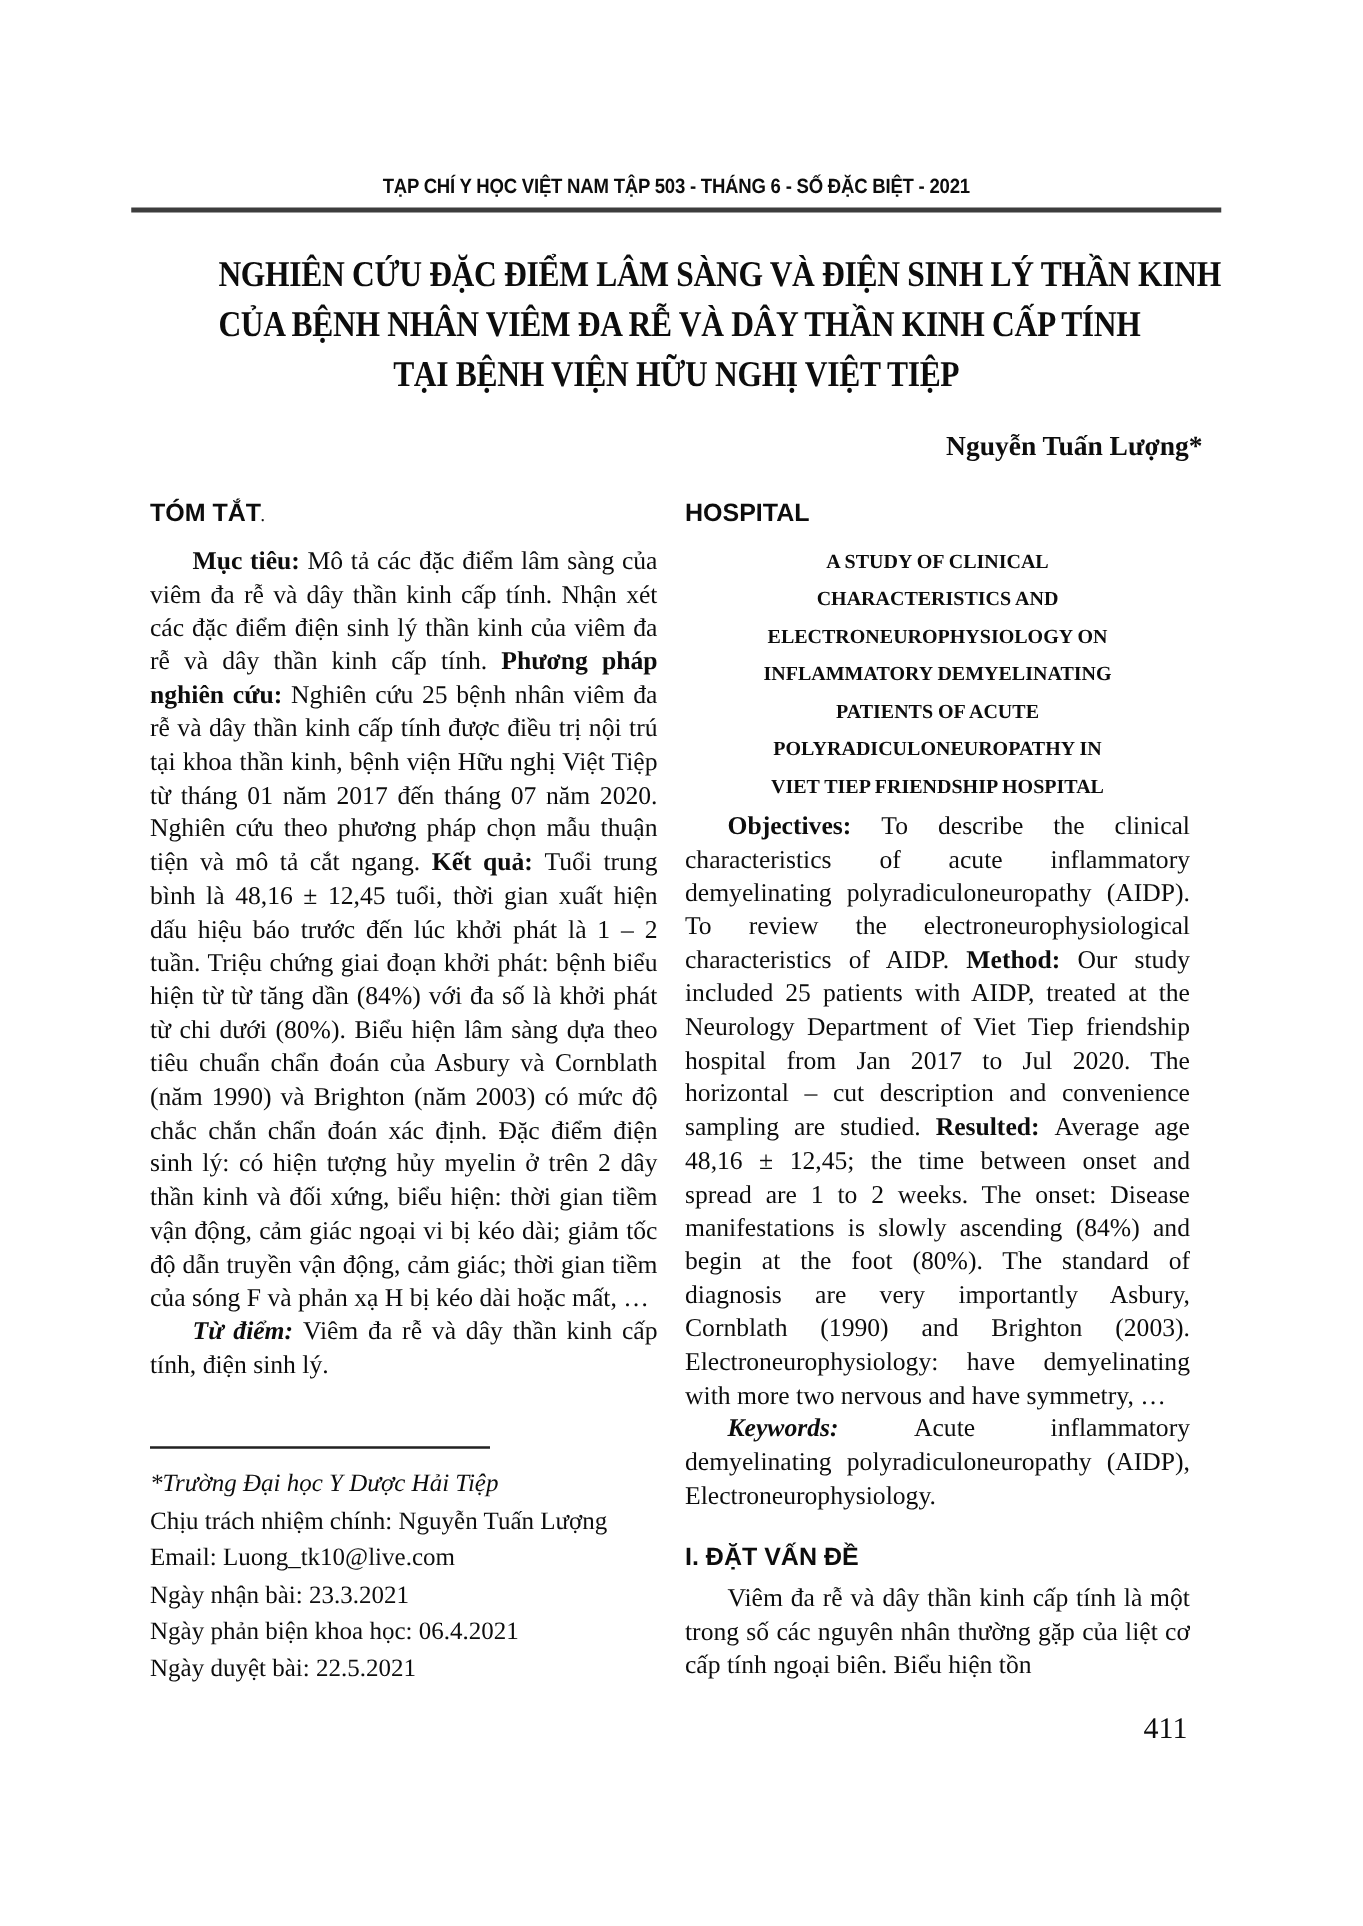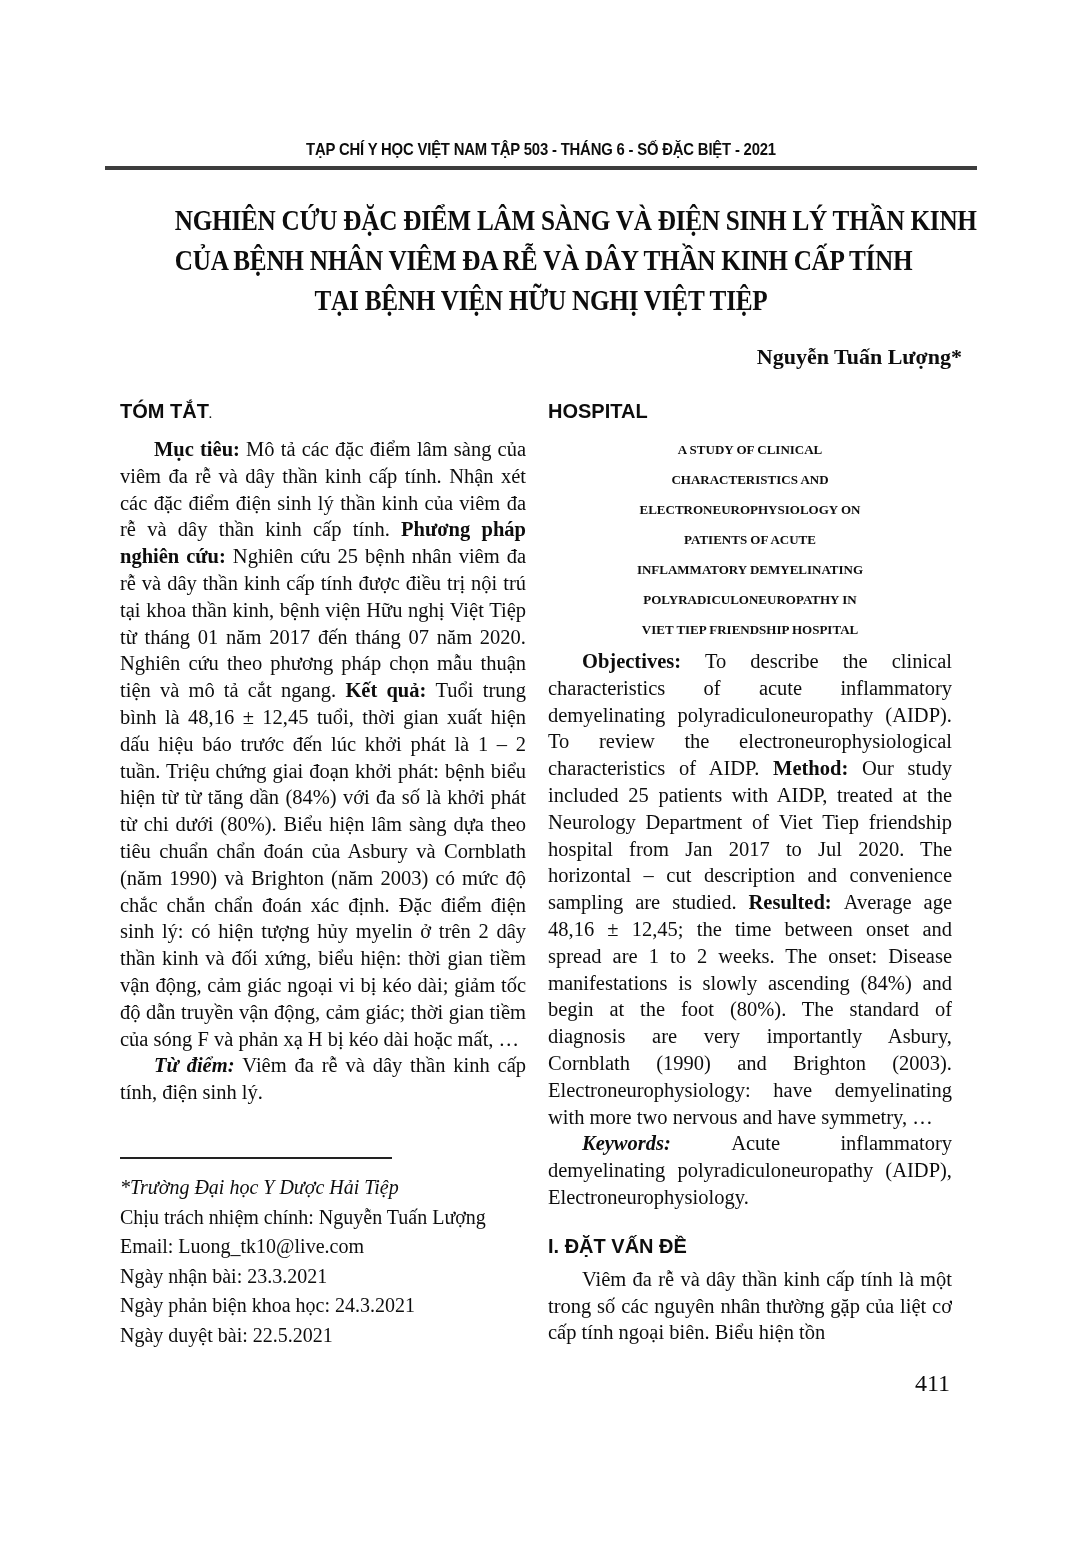--- a/index.html
+++ b/index.html
@@ -75,21 +75,21 @@
     font-size:20.5px;
     line-height:26.8px;
     text-align:justify;
     text-indent:34px;
   }
   .para + .para { margin-top:0; }
 
   .en-title { margin:2px 0 3px 0; text-align:center; }
   .en-title .line {
     font-weight:bold;
-    font-size:13px;
+    font-size:16px;
     line-height:30px;
   }
 
   .seg-b  { font-weight:bold; }
   .seg-i  { font-style:italic; }
   .seg-bi { font-weight:bold; font-style:italic; }
 
   
   .footnote { margin-top:auto; }
   .footnote-rule {
@@ -134,35 +134,35 @@
 
       <p class="body-text para"><span class="seg-bi">Từ điểm: </span><span>Viêm đa rễ và dây thần kinh cấp tính, điện sinh lý.</span></p>
 
       <div class="footnote">
         <hr class="footnote-rule">
         <div>
             <div class="line seg-i">*Trường Đại học Y Dược Hải Tiệp</div>
             <div class="line">Chịu trách nhiệm chính: Nguyễn Tuấn Lượng</div>
             <div class="line">Email: Luong_tk10@live.com</div>
             <div class="line">Ngày nhận bài: 23.3.2021</div>
-            <div class="line">Ngày phản biện khoa học: 24.3.2021</div>
+            <div class="line">Ngày phản biện khoa học: 06.4.2021</div>
             <div class="line">Ngày duyệt bài: 22.5.2021</div>
           </div>
       </div>
     </div>
 
     <div class="col col-right">
       <div class="sect-heading">HOSPITAL</div>
 
       <div class="en-title">
           <div class="line">A STUDY OF CLINICAL</div>
           <div class="line">CHARACTERISTICS AND</div>
           <div class="line">ELECTRONEUROPHYSIOLOGY ON</div>
+          <div class="line">INFLAMMATORY DEMYELINATING</div>
           <div class="line">PATIENTS OF ACUTE</div>
-          <div class="line">INFLAMMATORY DEMYELINATING</div>
           <div class="line">POLYRADICULONEUROPATHY IN</div>
           <div class="line">VIET TIEP FRIENDSHIP HOSPITAL</div>
         </div>
 
       <p class="body-text para"><span class="seg-b">Objectives: </span><span>To describe the clinical characteristics of acute inflammatory demyelinating polyradiculoneuropathy (AIDP). To review the electroneurophysiological characteristics of AIDP. </span><span class="seg-b">Method: </span><span>Our study included 25 patients with AIDP, treated at the Neurology Department of Viet Tiep friendship hospital from Jan 2017 to Jul 2020. The horizontal – cut description and convenience sampling are studied. </span><span class="seg-b">Resulted: </span><span>Average age 48,16 ± 12,45; the time between onset and spread are 1 to 2 weeks. The onset: Disease manifestations is slowly ascending (84%) and begin at the foot (80%). The standard of diagnosis are very importantly Asbury, Cornblath (1990) and Brighton (2003). Electroneurophysiology: have demyelinating with more two nervous and have symmetry, …</span></p>
 
       <p class="body-text para"><span class="seg-bi">Keywords: </span><span>Acute inflammatory demyelinating polyradiculoneuropathy (AIDP), Electroneurophysiology.</span></p>
 
       <div class="sect-heading intro-heading">I. ĐẶT VẤN ĐỀ</div>
 

